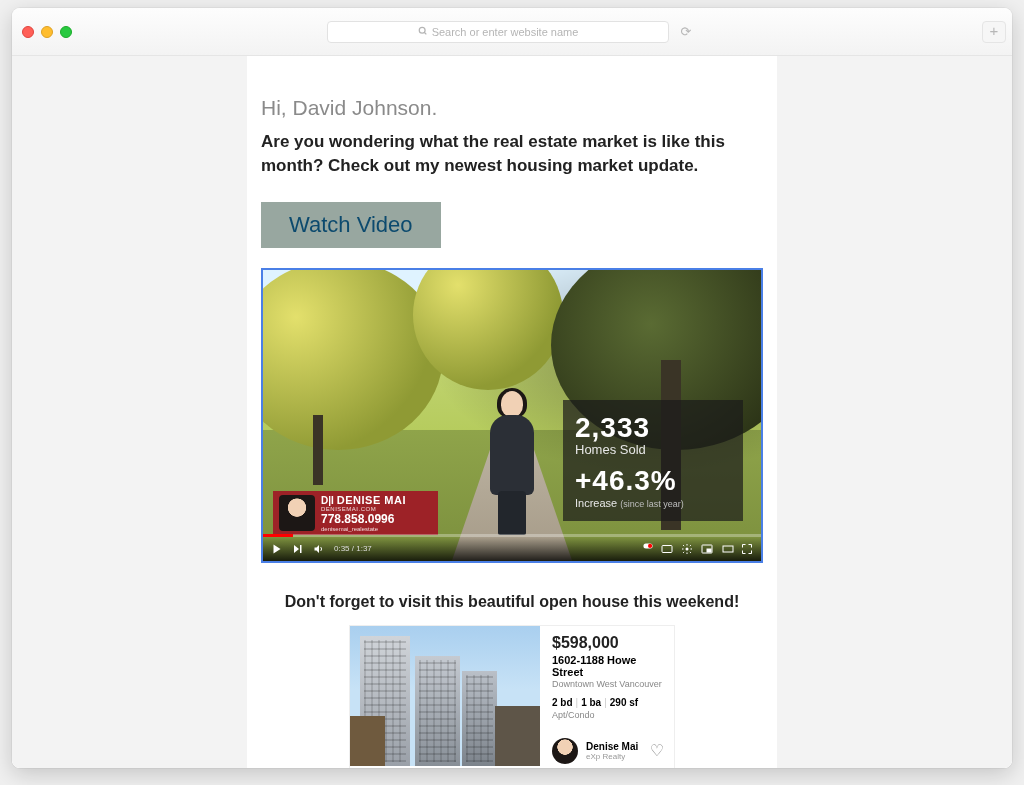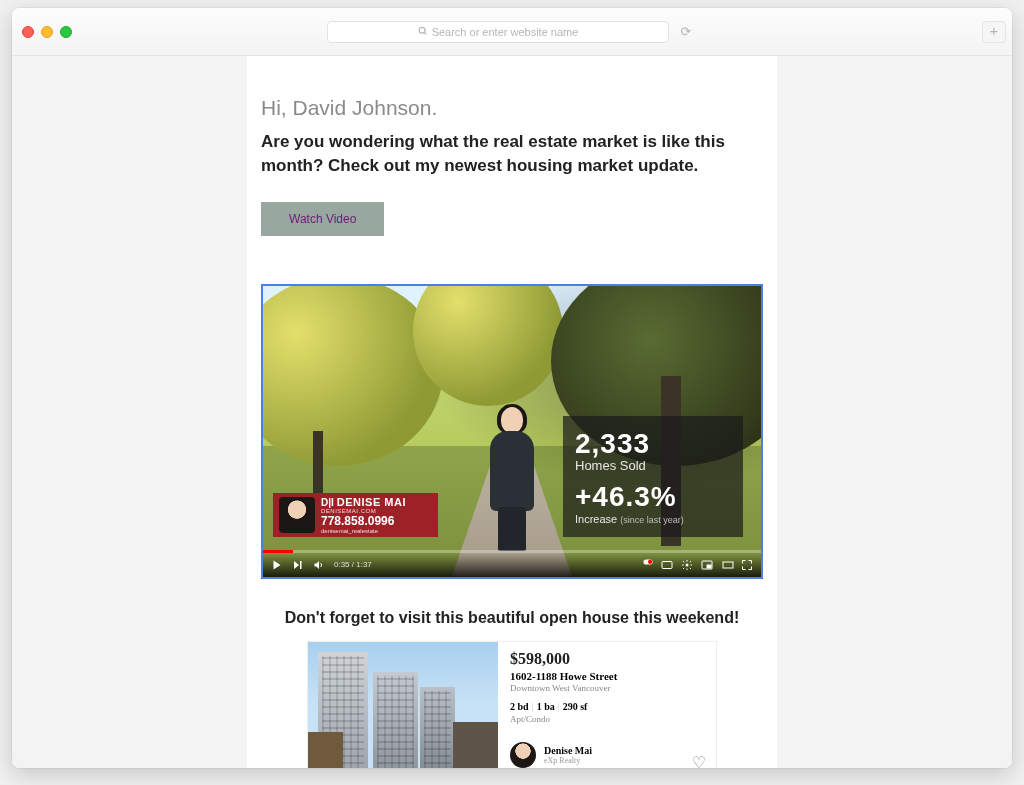--- a/index.html
+++ b/index.html
@@ -106,25 +106,25 @@
   .headline {
     color: #222;
     font-size: 17px;
     font-weight: 700;
     line-height: 1.4;
     margin-bottom: 24px;
   }
   .watch-btn {
     display: inline-block;
     background: #98a7a0;
-    color: #701a75;
-    font-size: 12px;
+    color: #0c4a6e;
+    font-size: 22px;
     padding: 10px 28px;
     border: none;
-    margin-bottom: 48px;
+    margin-bottom: 20px;
     cursor: pointer;
   }
 
   
   .video {
     width: 502px;
     height: 295px;
     border: 2px solid #4a7fe6;
     position: relative;
     overflow: hidden;
@@ -180,21 +180,21 @@
     color: #fff;
   }
   .stat-box .n1 { font-size: 28px; font-weight: 700; letter-spacing: 1px; }
   .stat-box .l1 { font-size: 13px; margin-top: -2px; margin-bottom: 8px; color:#e7e7e7;}
   .stat-box .n2 { font-size: 28px; font-weight: 700; letter-spacing: 1px; }
   .stat-box .l2 { font-size: 11px; color:#e7e7e7;}
   .stat-box .l2 small { color:#bdbdbd; font-size:9px;}
 
   .agent-card {
     position: absolute;
-    left: 10px; bottom: 40px;
+    left: 10px; bottom: 26px;
     width: 165px; height: 44px;
     background: #9d2227;
     display: flex;
     align-items: center;
     color: #fff;
     font-size: 9px;
   }
   .agent-card .ava {
     width: 36px; height: 36px; margin: 0 6px;
     background: radial-gradient(circle at 50% 35%, #f1d1b5 0 30%, #1c1715 32%);
@@ -238,26 +238,25 @@
 
   
   .promo-heading {
     text-align: center;
     font-size: 16px;
     font-weight: 700;
     margin: 30px 0 14px;
     color: #222;
   }
   .listing {
-    width: 410px;
+    width: 326px;
     margin: 8px auto;
     border: 1px solid #eee;
     display: flex;
     font-size: 10px;
-    font-family: Liberation Serif, serif;
   }
   .listing .photo {
     width: 190px;
     height: 140px;
     background:
       linear-gradient(180deg, #a9cfef 0%, #c7e2f6 45%),
       linear-gradient(180deg, #6d7680 45%, #3b4149 100%);
     position: relative;
     overflow:hidden;
   }

